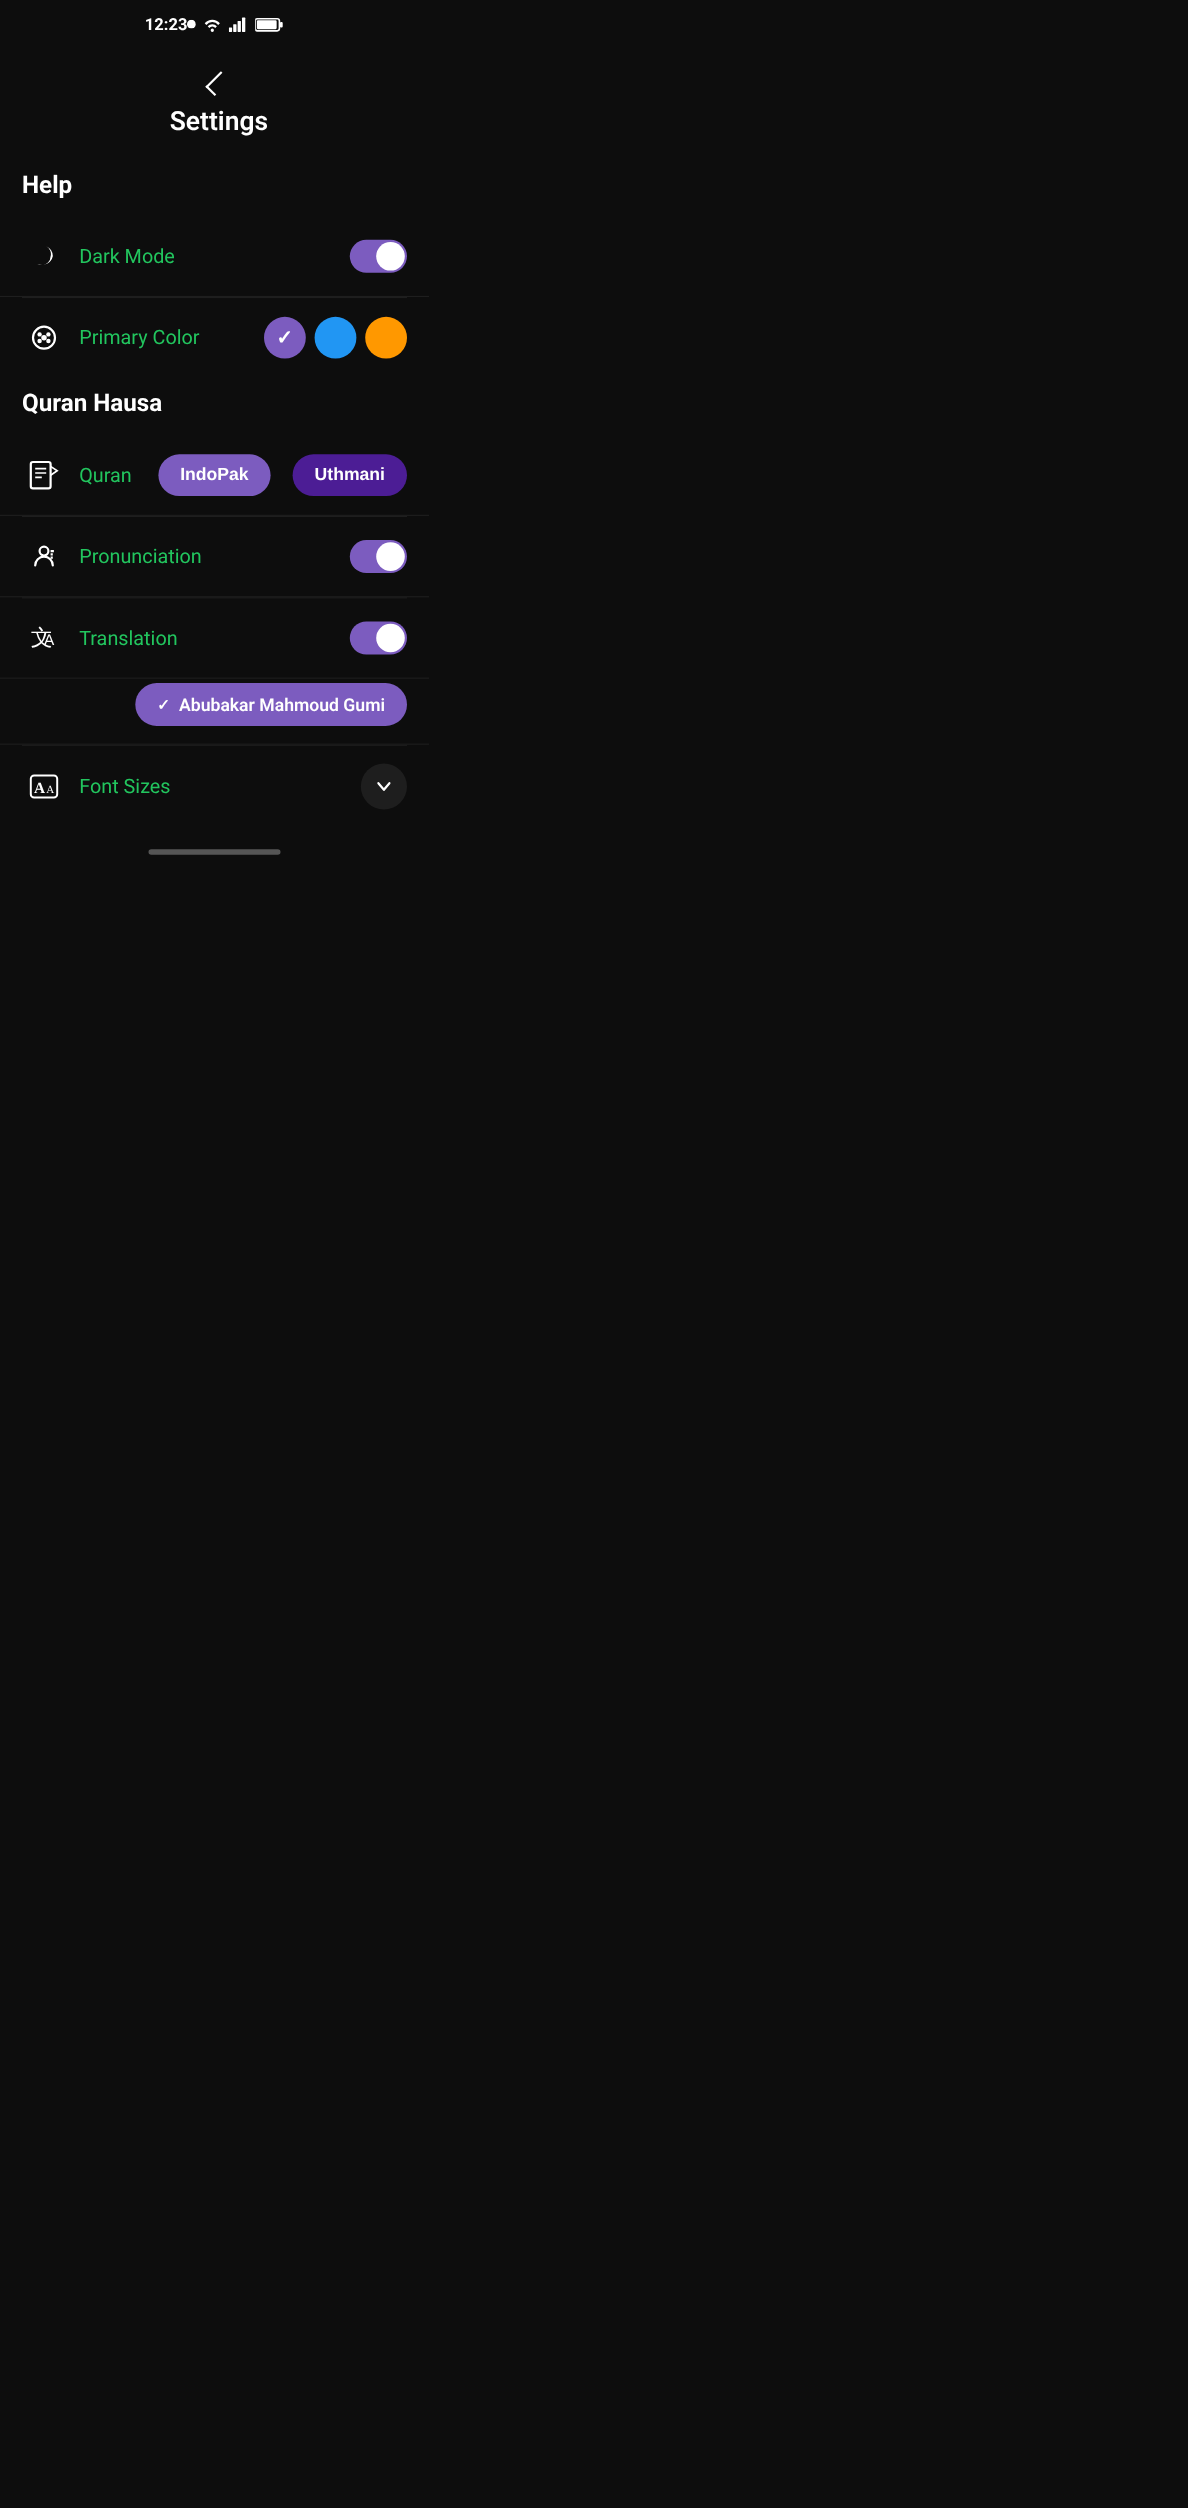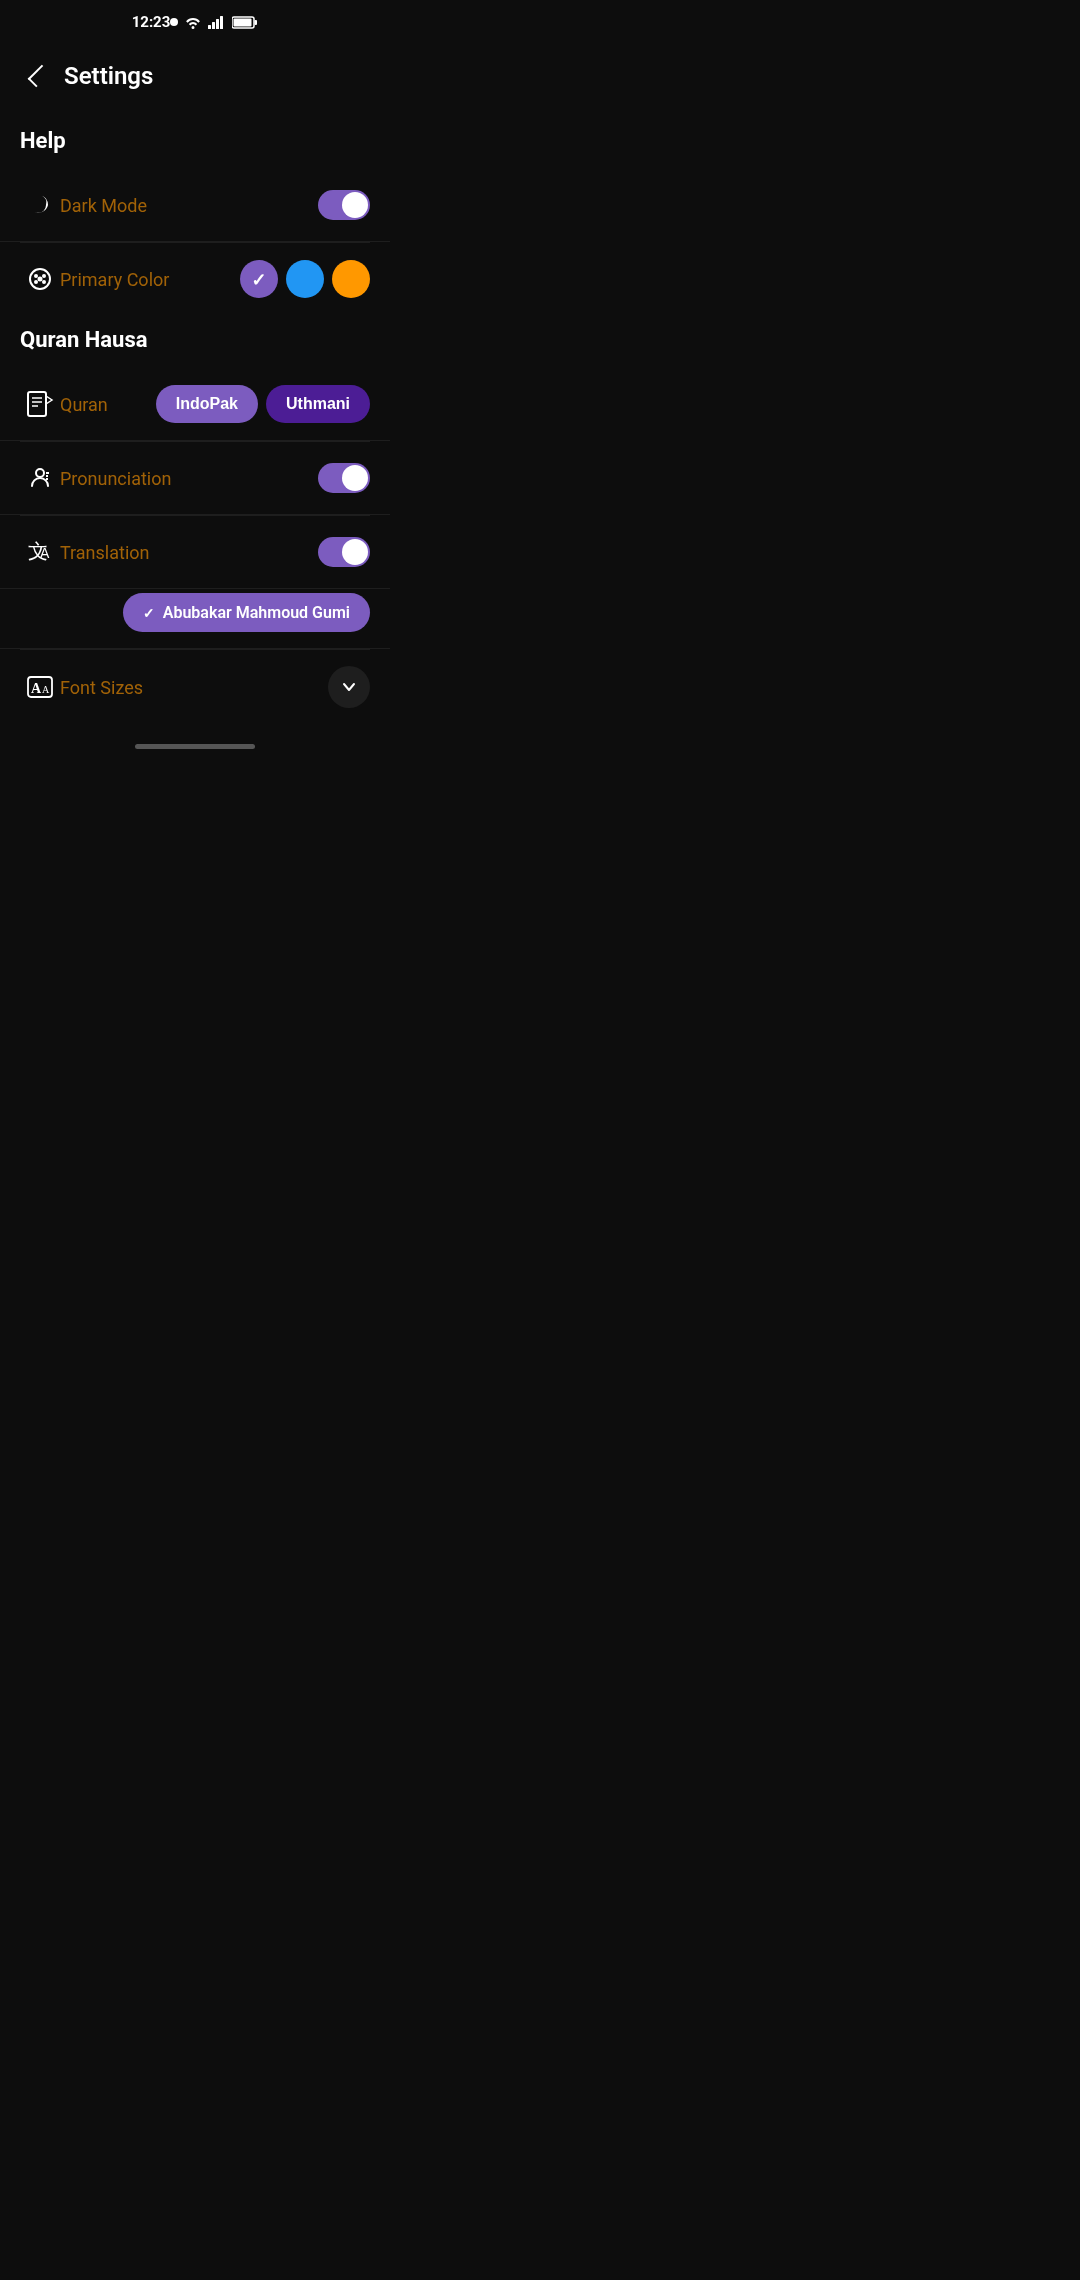--- a/index.html
+++ b/index.html
@@ -33,20 +33,21 @@
       display: flex;
       align-items: center;
       gap: 6px;
     }
 
     .header {
       display: flex;
       align-items: center;
       padding: 12px 16px 20px;
       position: relative;
+      flex-direction: column;
     }
 
     .back-btn {
       width: 40px;
       height: 40px;
       display: flex;
       align-items: center;
       justify-content: center;
       cursor: pointer;
     }
@@ -89,23 +90,23 @@
       width: 40px;
       height: 40px;
       display: flex;
       align-items: center;
       justify-content: center;
       flex-shrink: 0;
     }
 
     .item-label {
       font-size: 18px;
-      color: #a16207;
+      color: #22c55e;
       flex: 1;
-      margin-left: 0;
+      margin-left: 12px;
     }
 
     .toggle {
       width: 52px;
       height: 30px;
       border-radius: 15px;
       position: relative;
       cursor: pointer;
       flex-shrink: 0;
     }
@@ -147,21 +148,21 @@
 
     .color-circle.selected::after {
       content: '✓';
       color: #fff;
       font-size: 18px;
       font-weight: 700;
     }
 
     .quran-options {
       display: flex;
-      gap: 8px;
+      gap: 20px;
     }
 
     .quran-btn {
       padding: 10px 20px;
       border-radius: 24px;
       font-size: 16px;
       font-weight: 600;
       cursor: pointer;
       border: none;
     }

